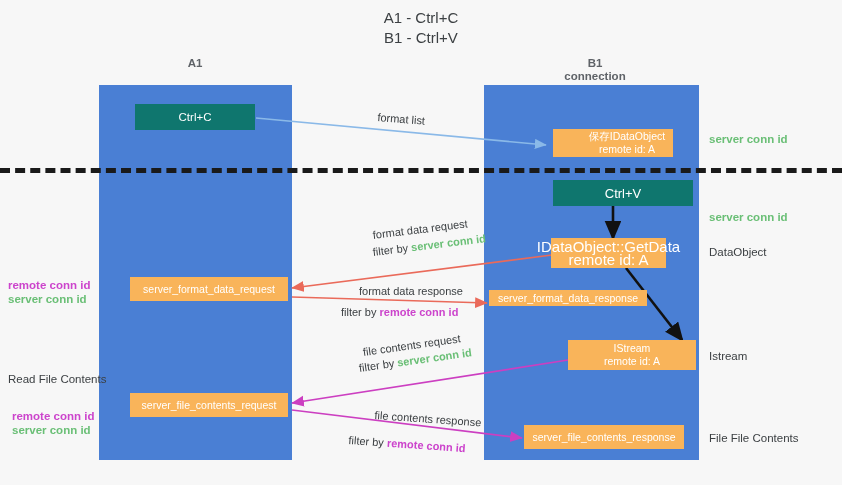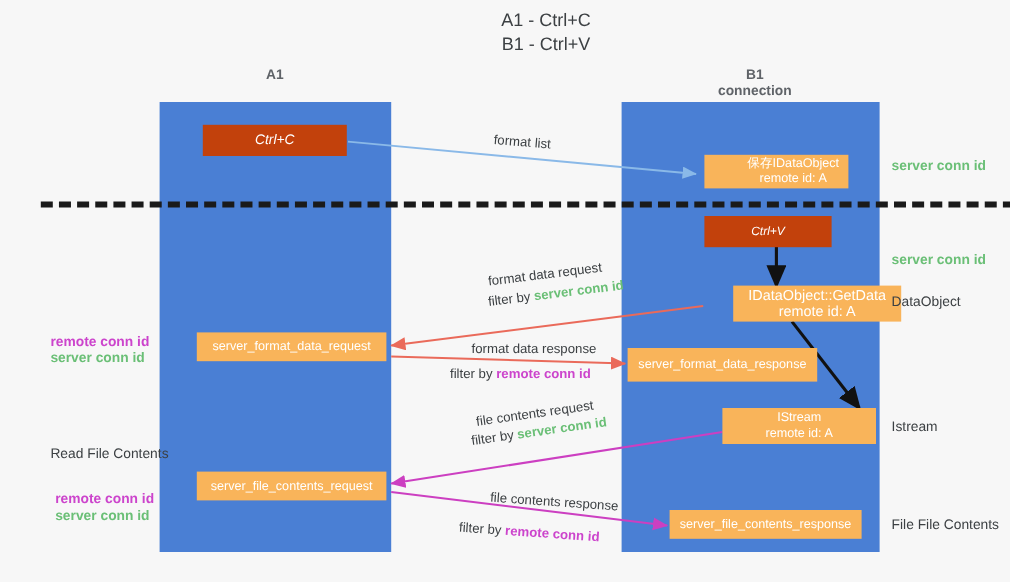--- a/index.html
+++ b/index.html
@@ -4,42 +4,42 @@
 <style>
   html,body{margin:0;padding:0;}
   body{
     width:842px;height:485px;
     background:#f7f7f7;
     font-family:"Liberation Sans", sans-serif;
     position:relative;
     overflow:hidden;
     color:#3c4043;
   }
-  #stage{position:absolute;inset:0;margin-left:34px;}
+  #stage{position:absolute;inset:0;}
 
   .title-block{
     position:absolute;left:0;top:8px;width:842px;
     text-align:center;font-size:15px;color:#3c4043;line-height:20px;
   }
 
   .lane-head{
     position:absolute;text-align:center;font-size:11.5px;color:#5f6368;line-height:13px;font-weight:bold;
   }
   .lane{
     position:absolute;background:#4a7fd4;
   }
 
   .box{
     position:absolute;box-sizing:border-box;
     display:flex;flex-direction:column;align-items:center;justify-content:center;
     text-align:center;color:#ffffff;line-height:13px;
   }
   .box.orange{background:#f9b košik;}
   .orange{background:#f9b45a;}
-  .green{background:#c2410c;font-style:italic;}
+  .green{background:#0f766e;}
   .box span{display:block;}
 
   .sidelabel{position:absolute;font-size:11.5px;line-height:14px;}
   .green-t{color:#6abf76;font-weight:bold;}
   .magenta-t{color:#cc44cc;font-weight:bold;}
   .grey-t{color:#3c4043;}
 
   .dashline{
     position:absolute;left:0;top:168px;width:842px;height:0;
     border-top:5px dashed #1a1a1a;
@@ -108,39 +108,39 @@
 
   <div class="box green" style="left:135px;top:104px;width:120px;height:26px;font-size:11.5px;">
     <span>Ctrl+C</span>
   </div>
 
   <div class="box orange" style="left:553px;top:129px;width:120px;height:28px;font-size:10.5px;padding-left:28px;">
     <span>保存IDataObject</span>
     <span>remote id: A</span>
   </div>
 
-  <div class="box green" style="left:553px;top:180px;width:106px;height:26px;font-size:10px;">
+  <div class="box green" style="left:553px;top:180px;width:140px;height:26px;font-size:13px;">
     <span>Ctrl+V</span>
   </div>
 
-  <div class="box orange" style="left:577px;top:238px;width:140px;height:30px;font-size:12px;">
+  <div class="box orange" style="left:551px;top:238px;width:115px;height:30px;font-size:15px;">
     <span>IDataObject::GetData</span>
     <span>remote id: A</span>
   </div>
 
   <div class="box orange" style="left:568px;top:340px;width:128px;height:30px;font-size:10.5px;">
     <span>IStream</span>
     <span>remote id: A</span>
   </div>
 
   <div class="box orange" style="left:130px;top:277px;width:158px;height:24px;font-size:10.5px;">
     <span>server_format_data_request</span>
   </div>
 
-  <div class="box orange" style="left:489px;top:290px;width:158px;height:28px;font-size:10.5px;">
+  <div class="box orange" style="left:489px;top:290px;width:158px;height:16px;font-size:10.5px;">
     <span>server_format_data_response</span>
   </div>
 
   <div class="box orange" style="left:130px;top:393px;width:158px;height:24px;font-size:10.5px;">
     <span>server_file_contents_request</span>
   </div>
 
   <div class="box orange" style="left:524px;top:425px;width:160px;height:24px;font-size:10.5px;">
     <span>server_file_contents_response</span>
   </div>

